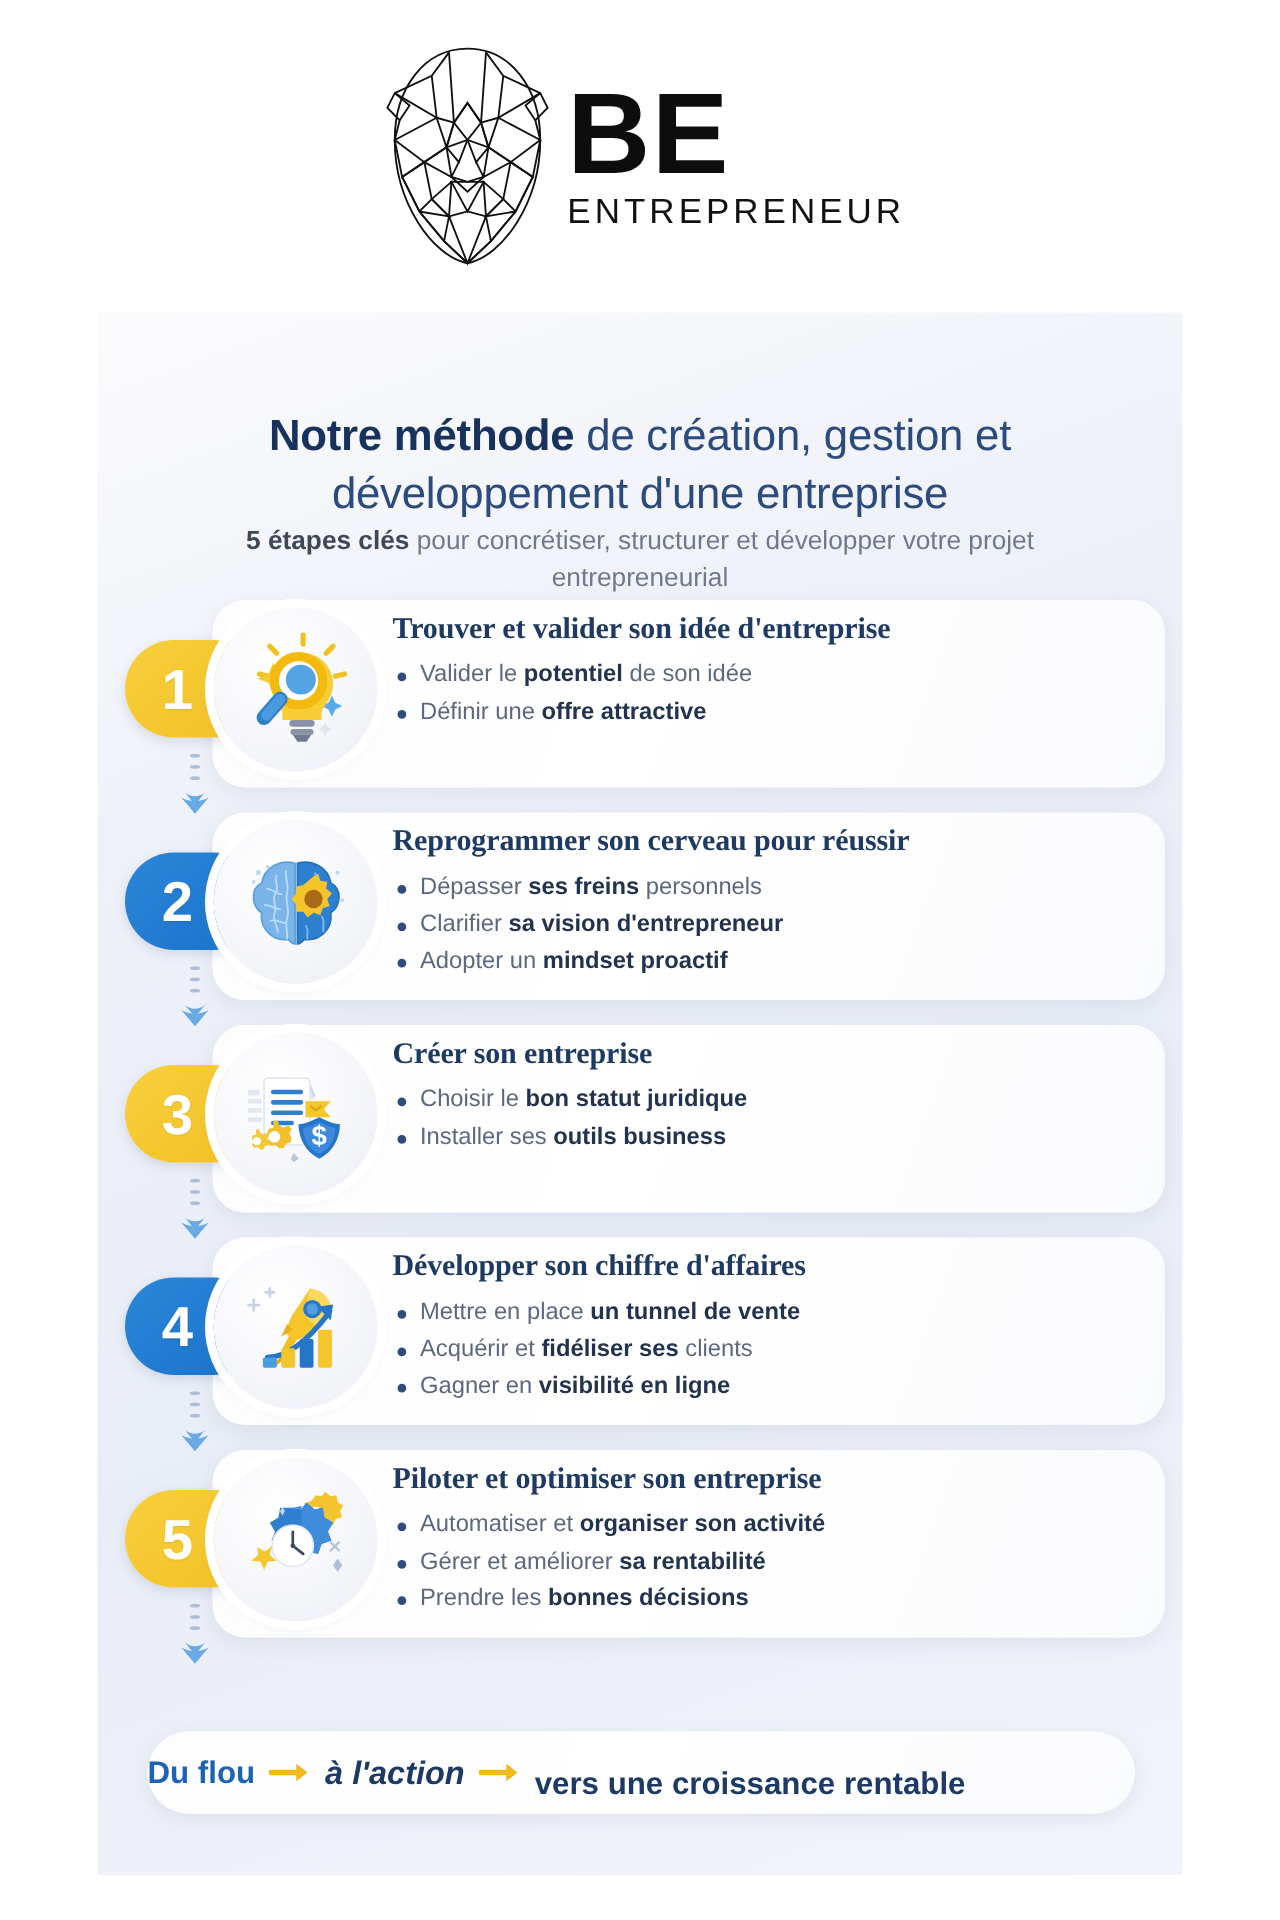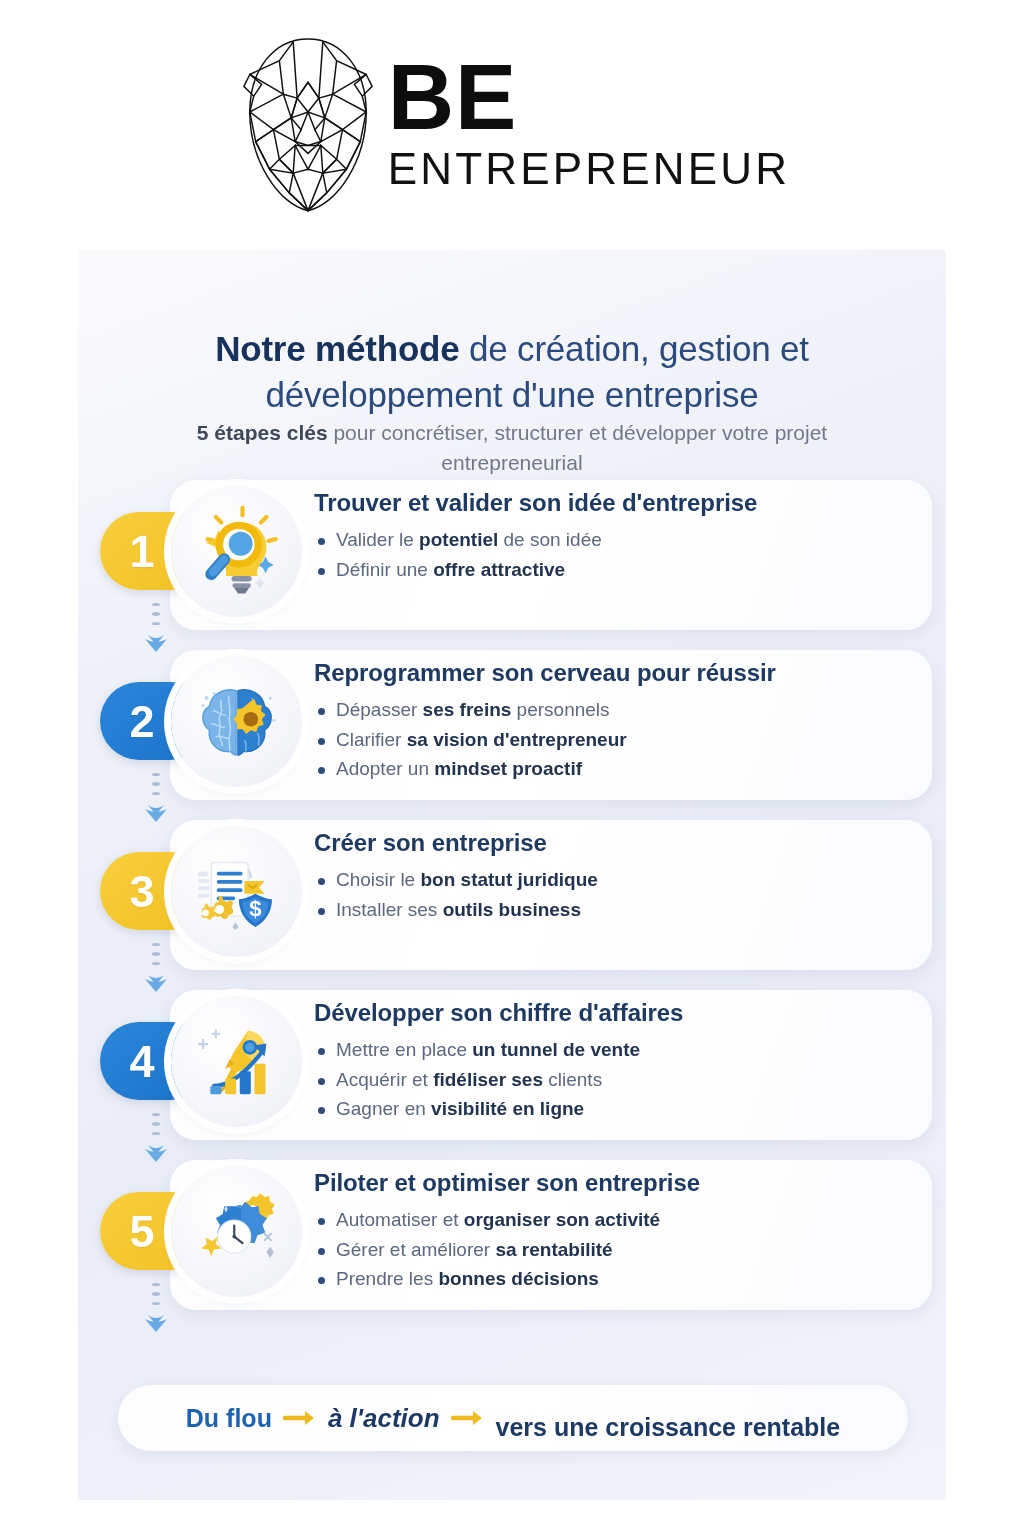--- a/index.html
+++ b/index.html
@@ -27,21 +27,21 @@
   .logo-words { display: flex; flex-direction: column; align-items: flex-start; }
   .logo-be {
     font-size: 92px;
     font-weight: bold;
     letter-spacing: 1px;
     color: #0d0d0d;
     line-height: 0.92;
     font-family: "Liberation Sans", sans-serif;
   }
   .logo-sub {
-    font-size: 44px;
+    font-size: 28px;
     letter-spacing: 3.2px;
     color: #111111;
     line-height: 1.15;
     margin-top: 4px;
     font-family: "Liberation Sans", sans-serif;
   }
 
   
   .panel {
     position: absolute;
@@ -146,20 +146,21 @@
     width: 600px;
     z-index: 4;
   }
   .step-title {
     font-size: 24px;
     font-weight: bold;
     color: #1e3a63;
     line-height: 1.25;
     letter-spacing: -0.1px;
     margin-bottom: 7px;
+    font-family: Liberation Serif, serif;
   }
   .bullets { list-style: none; }
   .bullets li {
     font-size: 19px;
     line-height: 1.56;
     color: #5c6880;
     position: relative;
     padding-left: 22px;
   }
   .bullets li::before {
@@ -199,21 +200,20 @@
     position: absolute;
     left: 40px;
     top: 1135px;
     width: 790px;
     height: 66px;
     border-radius: 33px;
     background: linear-gradient(105deg,#fdfdfe 0%, #ffffff 50%, #fafbfd 100%);
     box-shadow: 0 4px 14px rgba(120,134,170,0.15);
     display: flex;
     align-items: center;
-    justify-content: center;
     gap: 11px;
     z-index: 2;
   }
   .foot-a { font-size: 25px; font-weight: bold; color: #1d63b5; }
   .foot-b { font-size: 26px; font-weight: bold; color: #1d3a66; font-style: italic; }
   .foot-c { font-size: 25px; font-weight: bold; color: #1d3a66; margin-top: 19px; }
   .foot-arrow { display: inline-flex; align-items: center; }
 </style>
 </head>
 <body>

